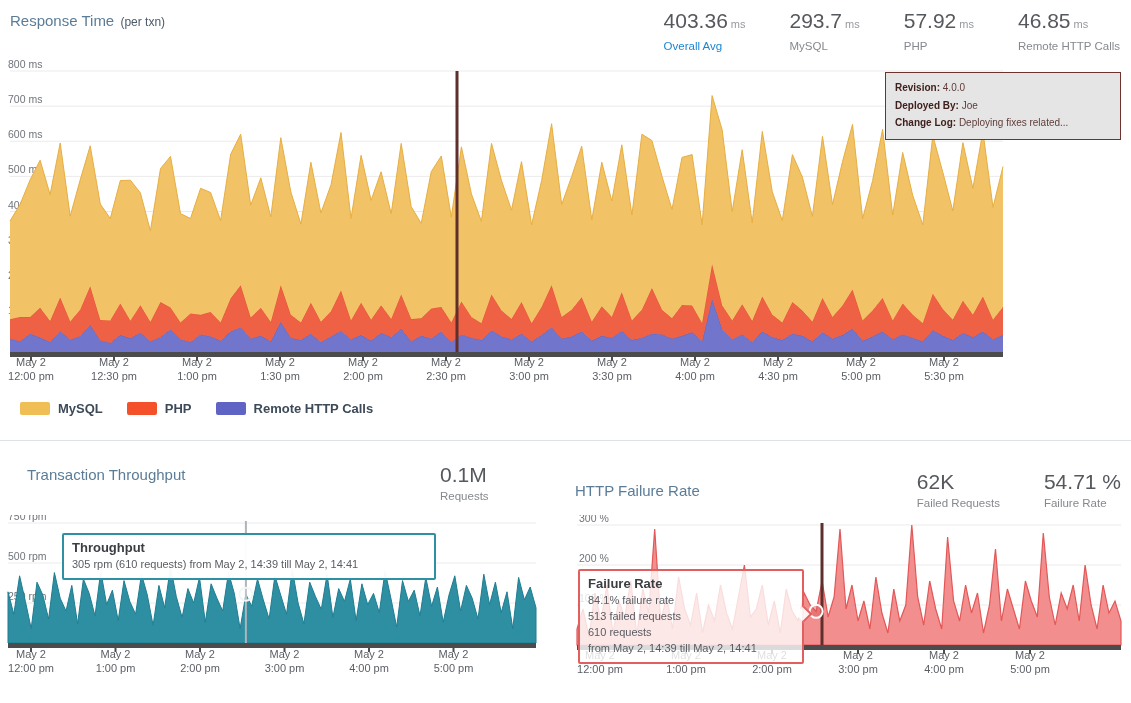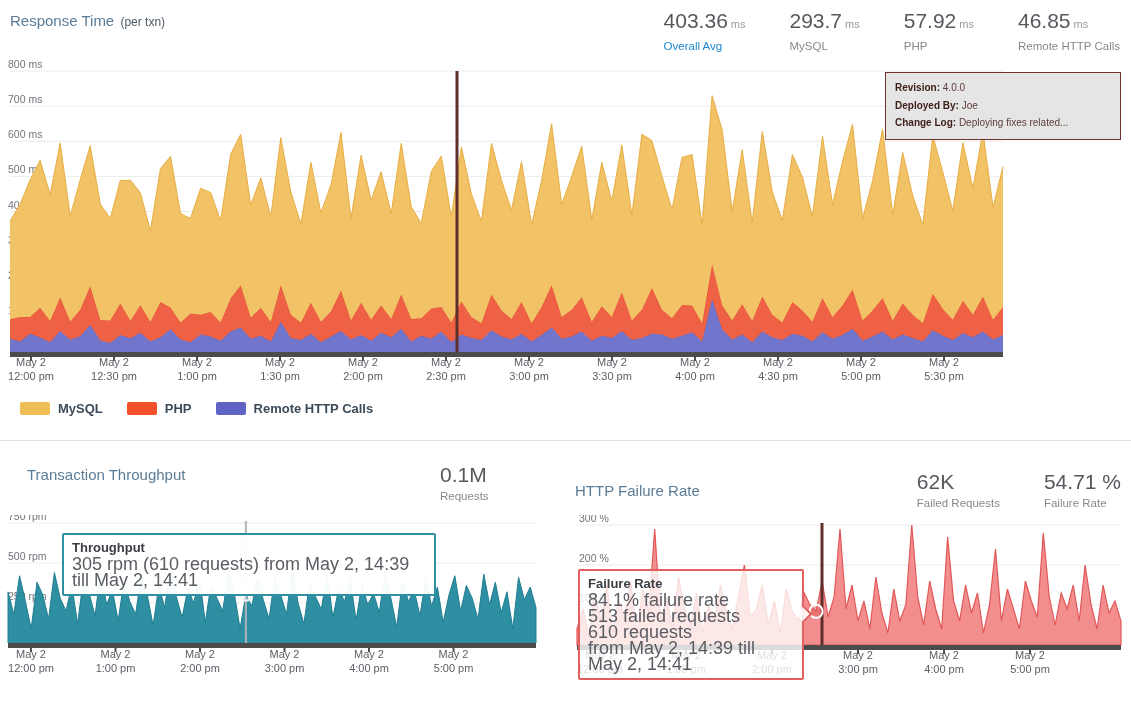--- a/index.html
+++ b/index.html
@@ -28,21 +28,21 @@
   .divider { position: absolute; left: 0; top: 440px; width: 1131px; height: 1px; background: #dfe3e8; }
 
   .deploy-tip { position: absolute; left: 885px; top: 72px; width: 236px; background: #e5e5e5;
     border: 1px solid #6e332e; padding: 6px 9px 7px; font-size: 10px; line-height: 17.5px;
     color: #5f3c38; z-index: 5; }
   .deploy-tip b { color: #40201d; }
 
   .hover-tip { position: absolute; background: rgba(255,255,255,0.96); border-radius: 2px;
     padding: 4px 8px 6px; z-index: 5; }
   .tip-title { font-size: 13px; font-weight: bold; color: #3a3d42; line-height: 17px; }
-  .tip-line { font-size: 18px; color: #595c62; line-height: 16px; }
+  .tip-line { font-size: 11px; color: #595c62; line-height: 16px; }
   #tp-tip { left: 62px; top: 533px; width: 374px; border: 2px solid #2f8fa3; }
   #fr-tip { left: 578px; top: 569px; width: 226px; border: 2px solid #e25f5f; background: rgba(255,255,255,0.8); }
   .fr-arrow { position: absolute; right: -8px; top: 37px; width: 12px; height: 12px;
     background: rgba(255,255,255,0.9); border-right: 2px solid #e25f5f; border-top: 2px solid #e25f5f;
     transform: rotate(45deg); }
 </style>
 </head>
 <body>
 
 <div class="page">

